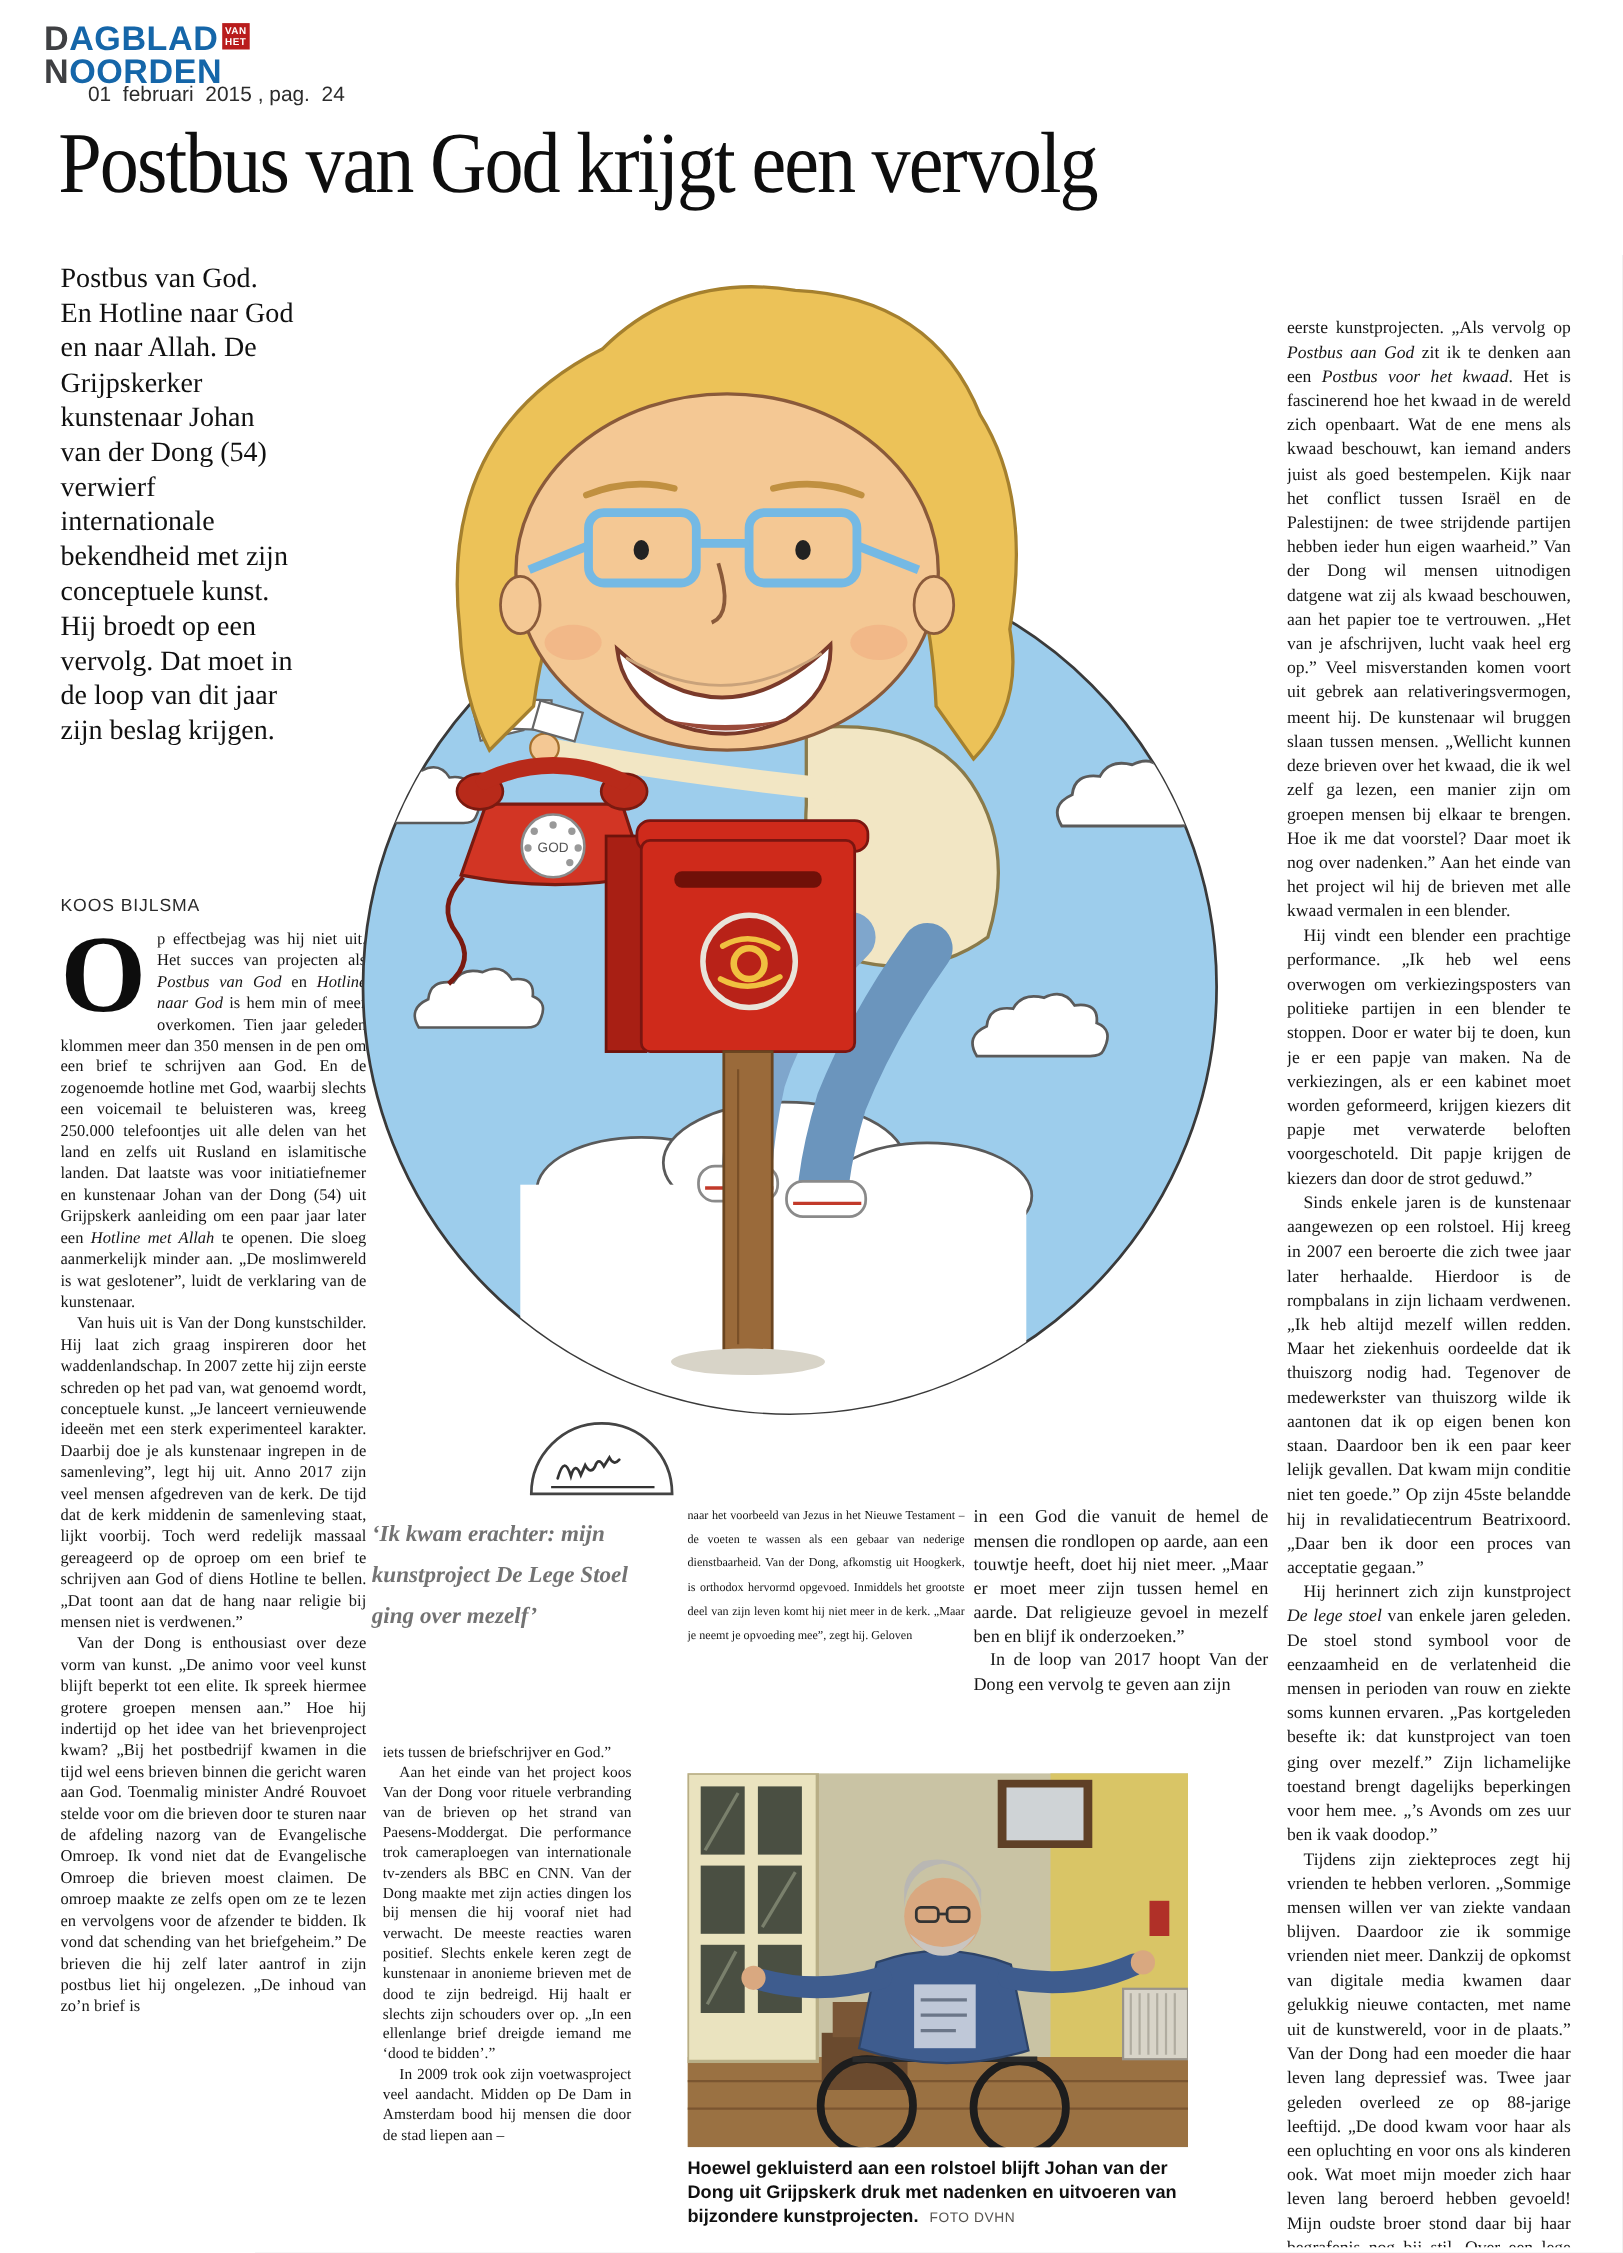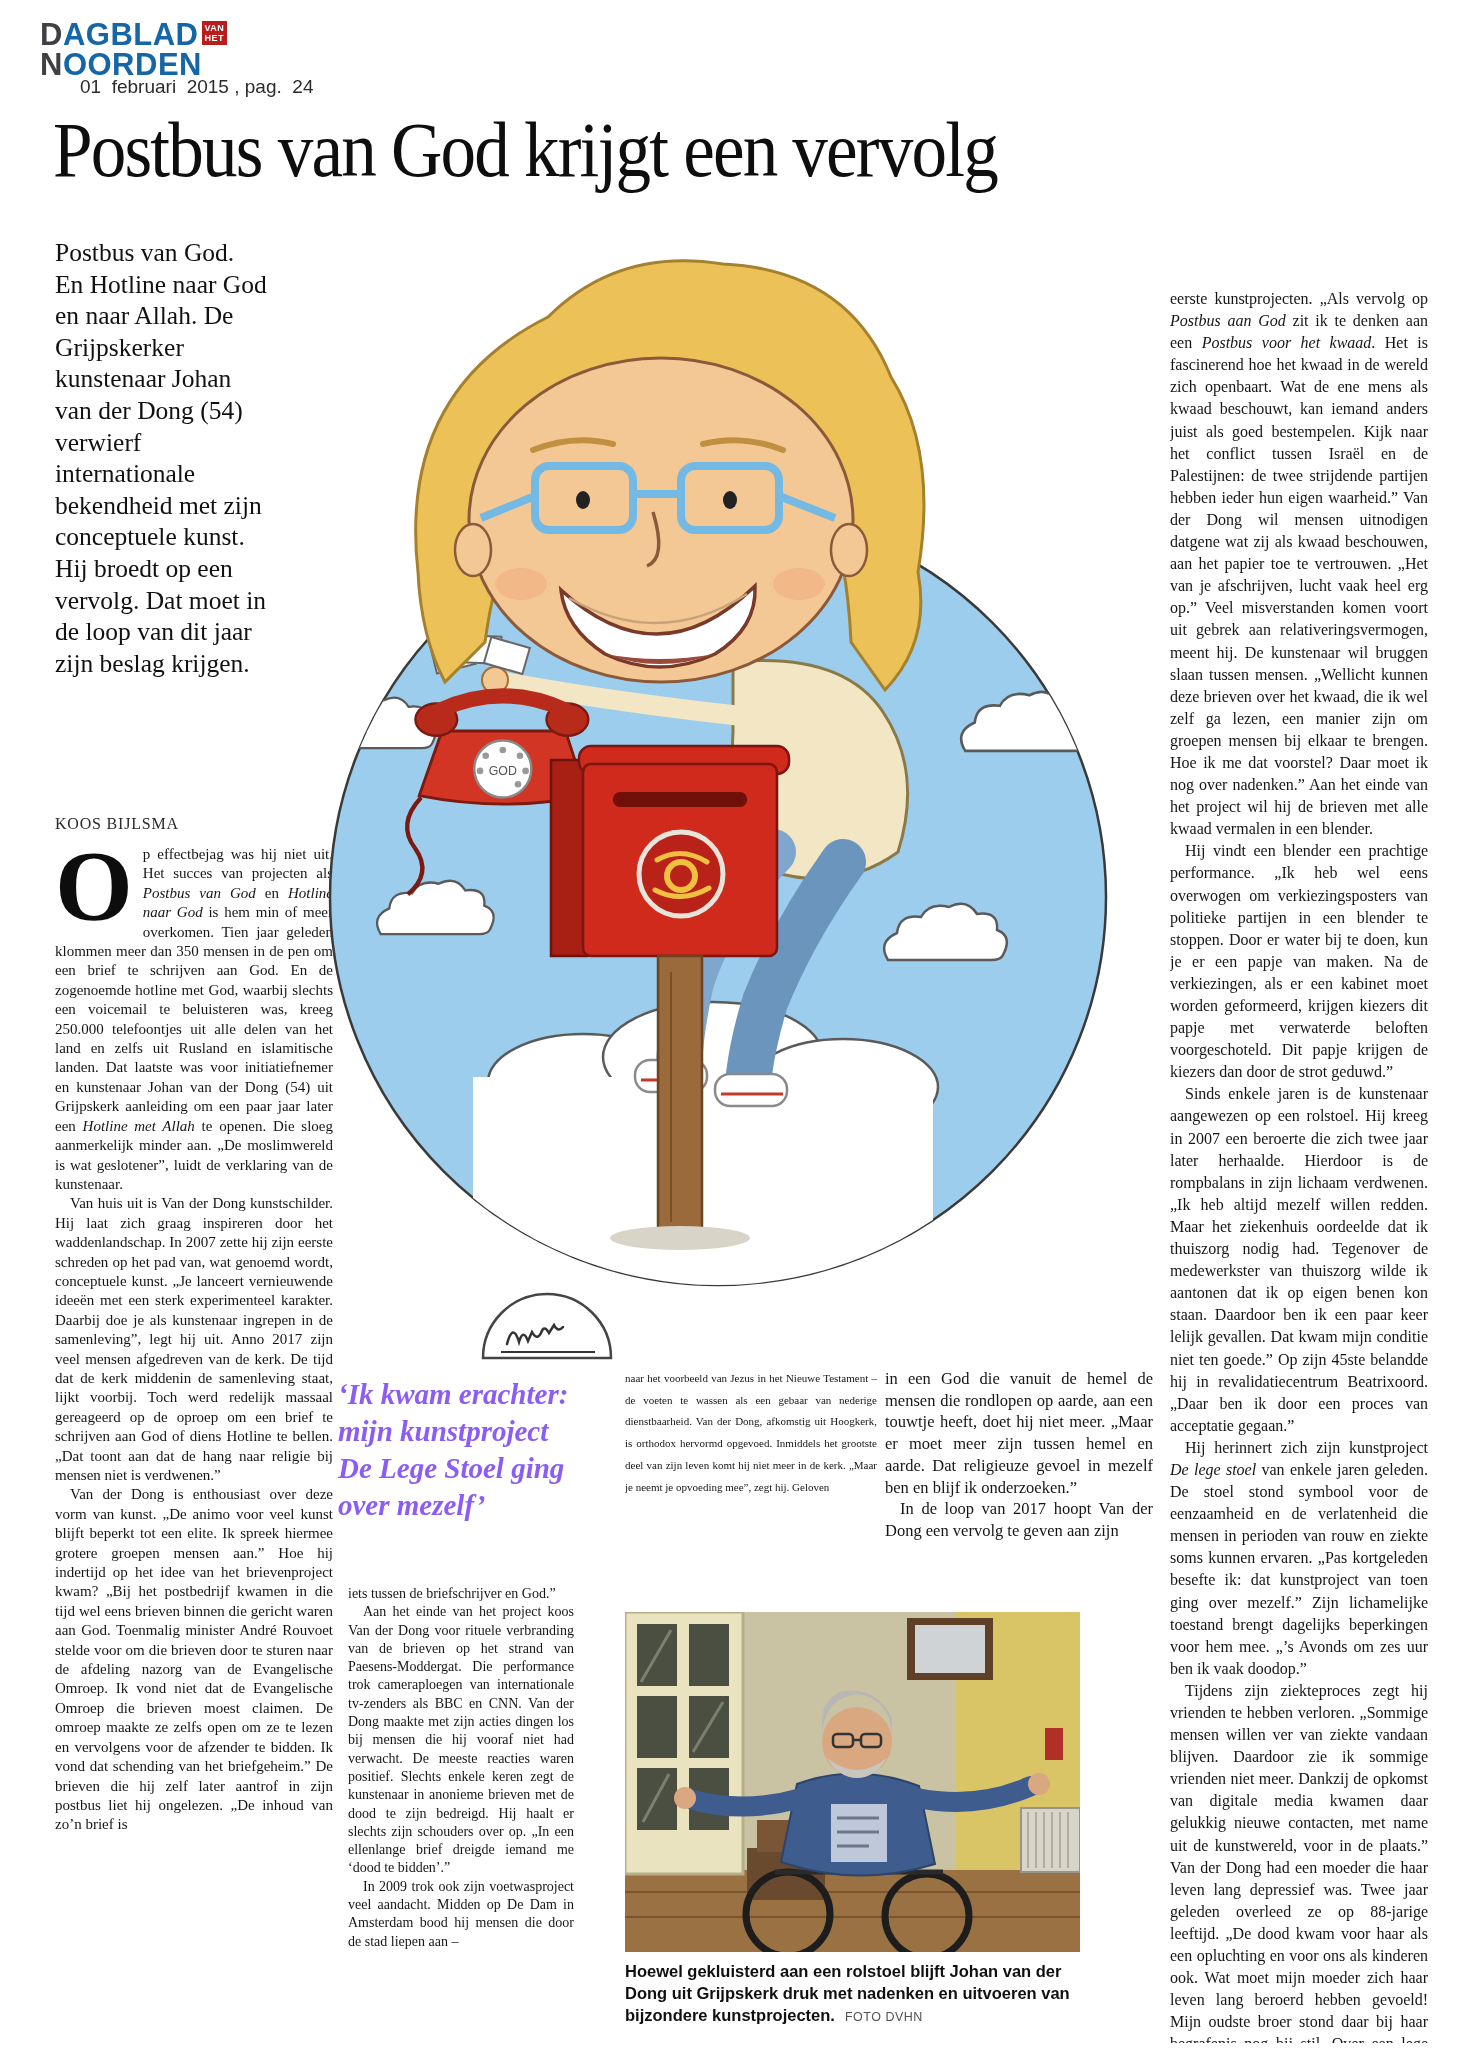--- a/index.html
+++ b/index.html
@@ -18,39 +18,39 @@
   .dateline{left:80px;top:76px;font-family:"Liberation Sans",sans-serif;font-size:19px;
             color:#2c2c2c;white-space:pre;}
 
   
   .headline{left:53px;top:110px;width:1180px;font-size:79px;line-height:1.02;color:#0e0e0e;
             letter-spacing:-2px;transform:scaleX(0.90);transform-origin:left top;white-space:nowrap;}
 
   
   .intro{left:55px;top:237px;width:212px;font-size:25.5px;line-height:31.6px;color:#111;}
 
-  .byline{left:55px;top:815px;font-family:Liberation Serif, serif;font-size:16px;
+  .byline{left:55px;top:815px;font-family:Liberation Sans, sans-serif;font-size:16px;
           color:#2a2a2a;letter-spacing:0.8px;}
 
   
   .body-col{text-align:justify;color:#151515;}
   .body-col p{margin:0;}
   .body-col p.ind{text-indent:15px;}
   .col1{left:55px;top:845px;width:278px;font-size:15px;line-height:19.4px;height:1170px;overflow:hidden;}
   .col2{left:348px;top:1585px;width:226px;font-size:14px;line-height:18.3px;height:420px;overflow:hidden;}
   .col3{left:625px;top:1368px;width:252px;font-size:11px;line-height:21.7px;height:232px;overflow:hidden;}
   .col4{left:885px;top:1368px;width:268px;font-size:16.5px;line-height:21.7px;height:232px;overflow:hidden;}
   .col5{left:1170px;top:288px;width:258px;font-size:16px;line-height:22.1px;height:1755px;overflow:hidden;}
 
   .dropcap{float:left;font-size:100px;line-height:78px;font-weight:bold;color:#0d0d0d;
            padding-right:10px;padding-top:2px;}
 
   
-  .pull-quote{left:338px;top:1376px;width:242px;font-size:29px;line-height:37px;
-              font-style:italic;font-weight:bold;color:#8b5cf6;}
+  .pull-quote{left:338px;top:1376px;width:242px;font-size:21px;line-height:37px;
+              font-style:italic;font-weight:bold;color:#737373;}
 
   
   .illu{left:283px;top:212px;width:862px;height:1152px;}
   .photo{left:625px;top:1612px;width:455px;height:340px;}
 
   .caption{left:625px;top:1960px;width:462px;font-family:"Liberation Sans",sans-serif;
            font-weight:bold;font-size:16.5px;line-height:22px;color:#101010;text-align:left;}
   .caption .credit{font-weight:normal;font-size:12.5px;color:#55524e;letter-spacing:0.5px;
                    margin-left:10px;white-space:nowrap;}
 </style>

